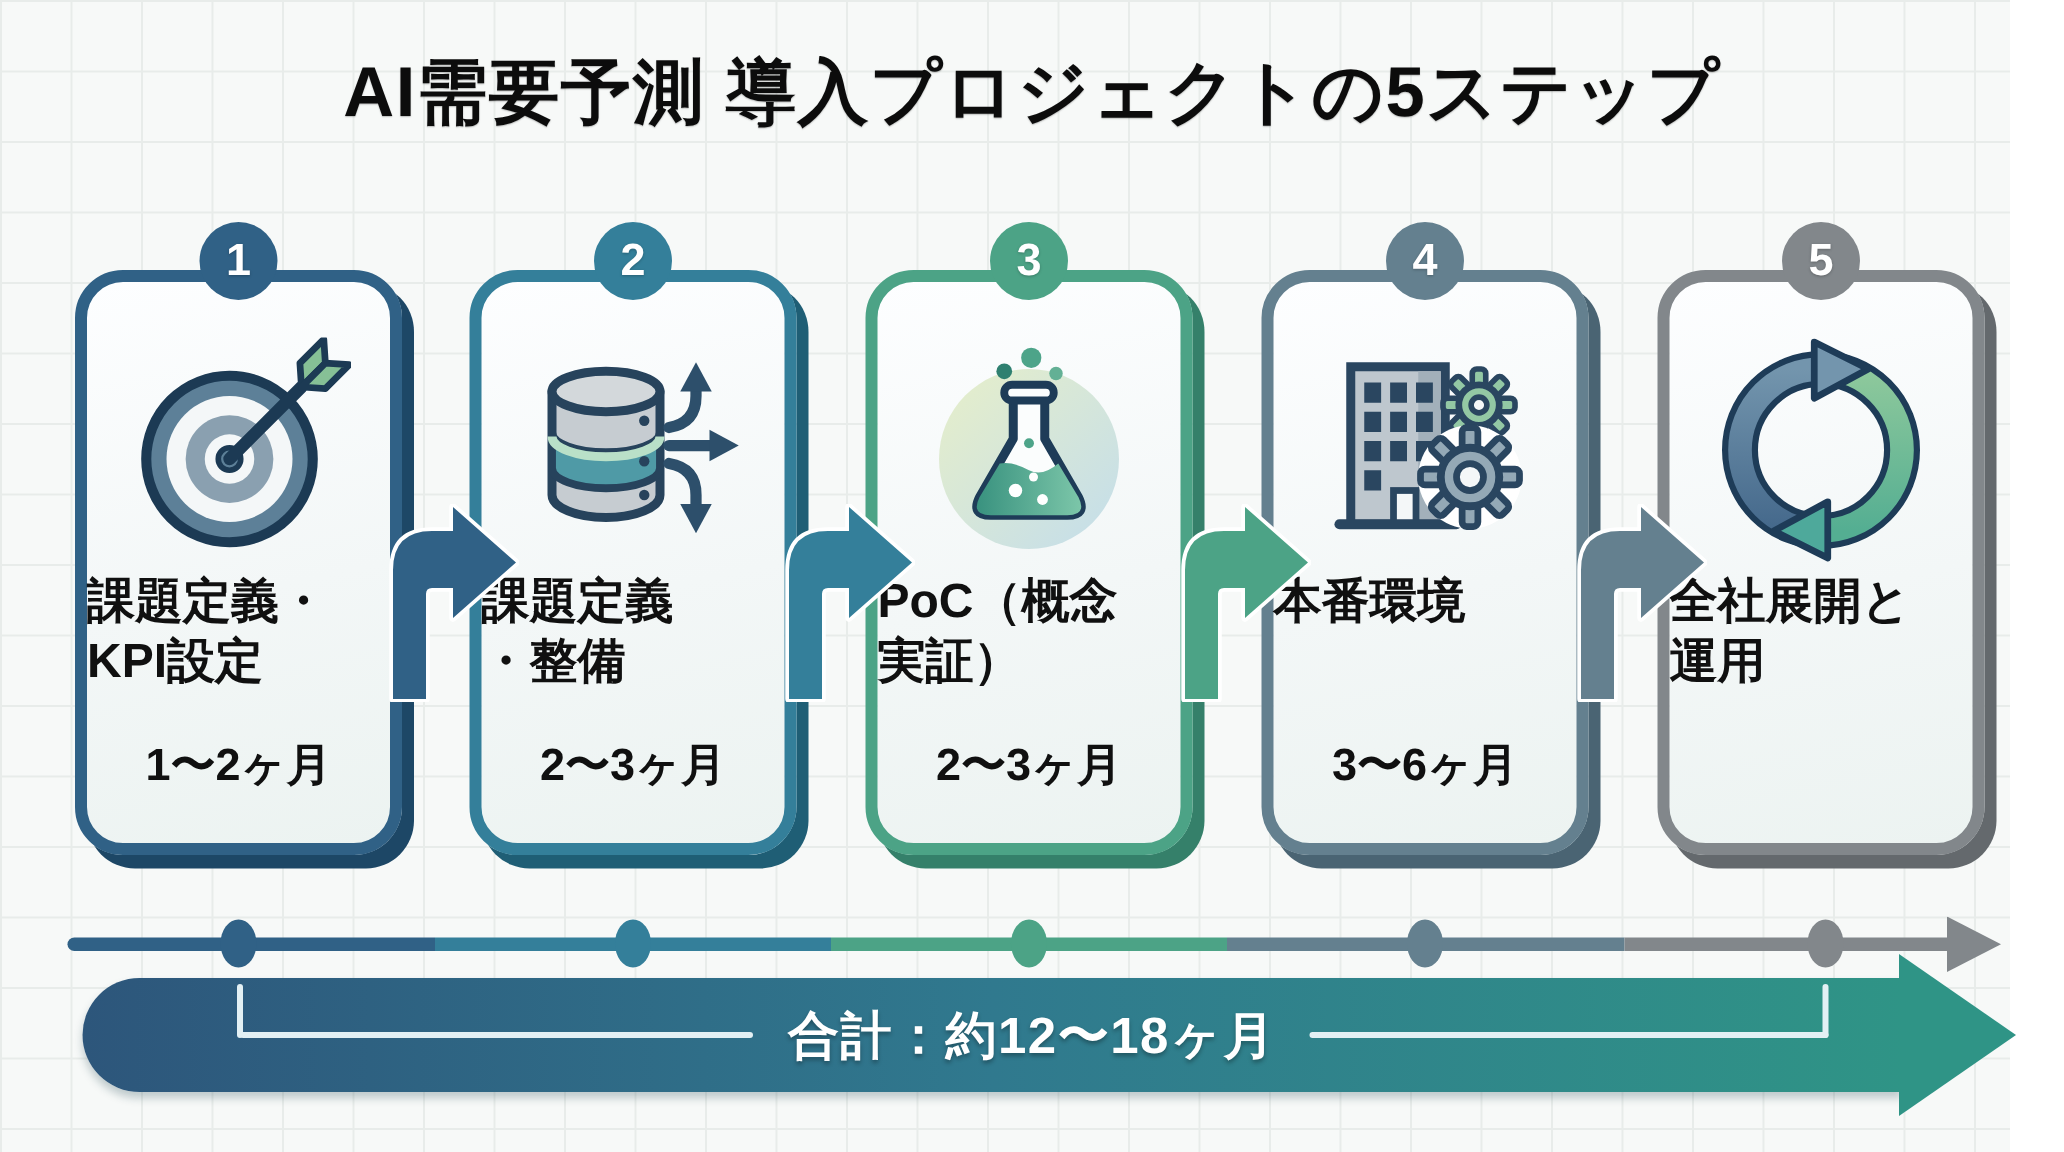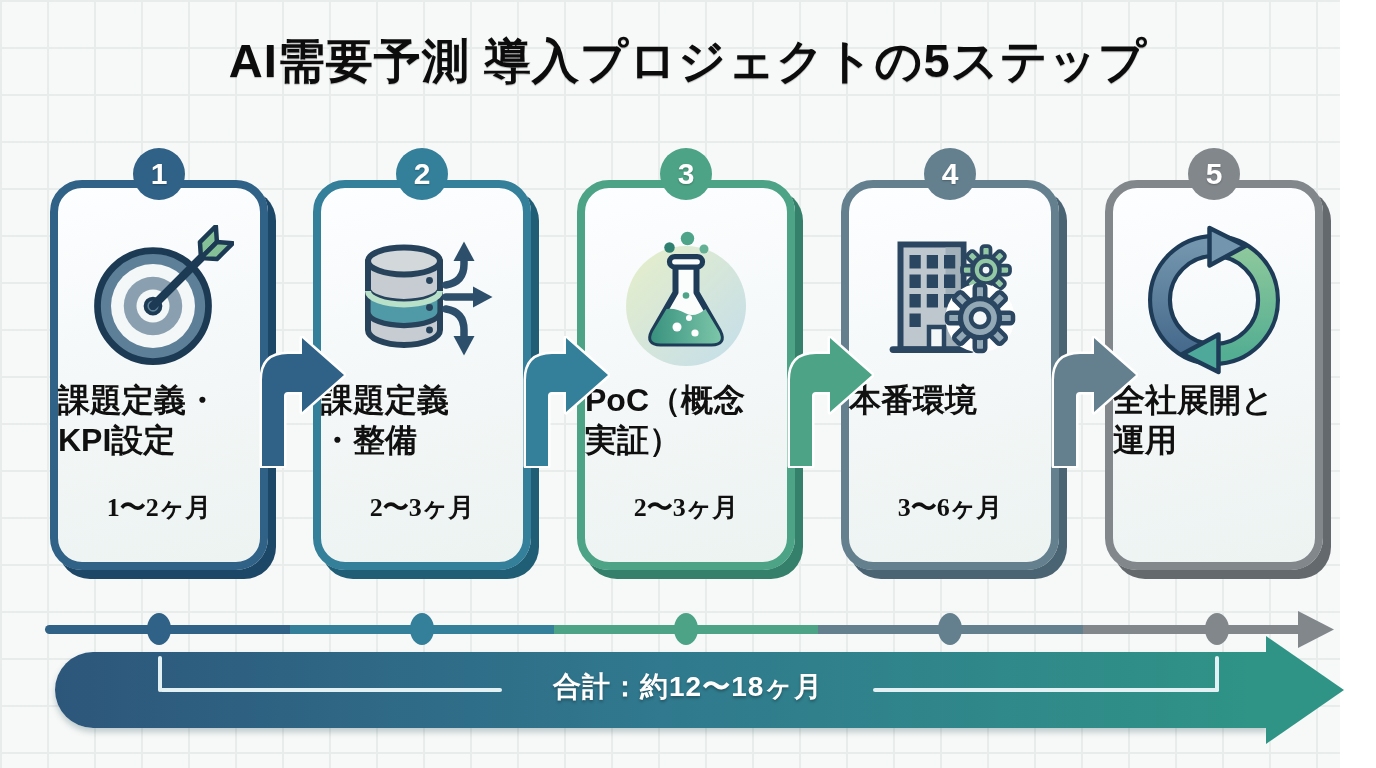--- a/index.html
+++ b/index.html
@@ -36,21 +36,21 @@
     text-shadow:0 1px 2px rgba(0,0,0,.25);
   }
   .icon-wrap{position:absolute;top:37px;left:50%;margin-left:-75px;width:150px;height:150px;}
   .icon-wrap svg{width:150px;height:150px;display:block;}
   .card-title{
     position:absolute;top:192px;left:0;width:202px;text-align:left;
     font-size:32px;font-weight:900;color:#101010;line-height:1.26;
   }
   .card-duration{
     position:absolute;top:302px;left:0;width:202px;text-align:center;
-    font-size:26px;font-weight:800;color:#101010;font-family:Liberation Serif, serif;
+    font-size:30px;font-weight:800;color:#101010;
   }
   
   .connector{position:absolute;top:336px;width:92px;height:132px;z-index:2;}
   .connector path{fill:var(--c);stroke:#ffffff;stroke-width:5;stroke-linejoin:round;paint-order:stroke;}
   
   .tl-seg{position:absolute;top:625px;height:9px;background:var(--c);}
   .tl-seg.rounded-left{border-radius:5px 0 0 5px;}
   .tl-dot{position:absolute;top:613px;width:24px;height:32px;border-radius:50%;background:var(--c);}
   .tl-head{
     position:absolute;left:1298px;top:611px;width:36px;height:37px;background:var(--c);
@@ -62,21 +62,21 @@
     border-radius:38px 0 0 38px;
     background:linear-gradient(90deg,var(--tg1) 0%,var(--tg2) 50%,var(--tg3) 100%);
     box-shadow:0 4px 6px rgba(20,60,70,.25);
   }
   .total-head{
     position:absolute;left:1266px;top:636px;width:78px;height:108px;background:var(--tg3);
     clip-path:polygon(0 0,100% 50%,0 100%);
   }
   .total-label{
     position:absolute;left:0;top:668px;width:1376px;text-align:center;
-    color:#ffffff;font-size:28px;font-weight:900;letter-spacing:1px;
+    color:#ffffff;font-size:34px;font-weight:900;letter-spacing:1px;
     text-shadow:0 2px 3px rgba(0,0,0,.3);z-index:3;
   }
   .bk{position:absolute;background:var(--bk);z-index:3;border-radius:2px;}
   .bk-tick-left{left:158px;top:656px;width:4px;height:36px;}
   .bk-tick-right{left:1215px;top:656px;width:4px;height:36px;}
   .bk-line-left{left:160px;top:688px;width:342px;height:4px;}
   .bk-line-right{left:873px;top:688px;width:346px;height:4px;}
 </style>
 </head>
 <body>

